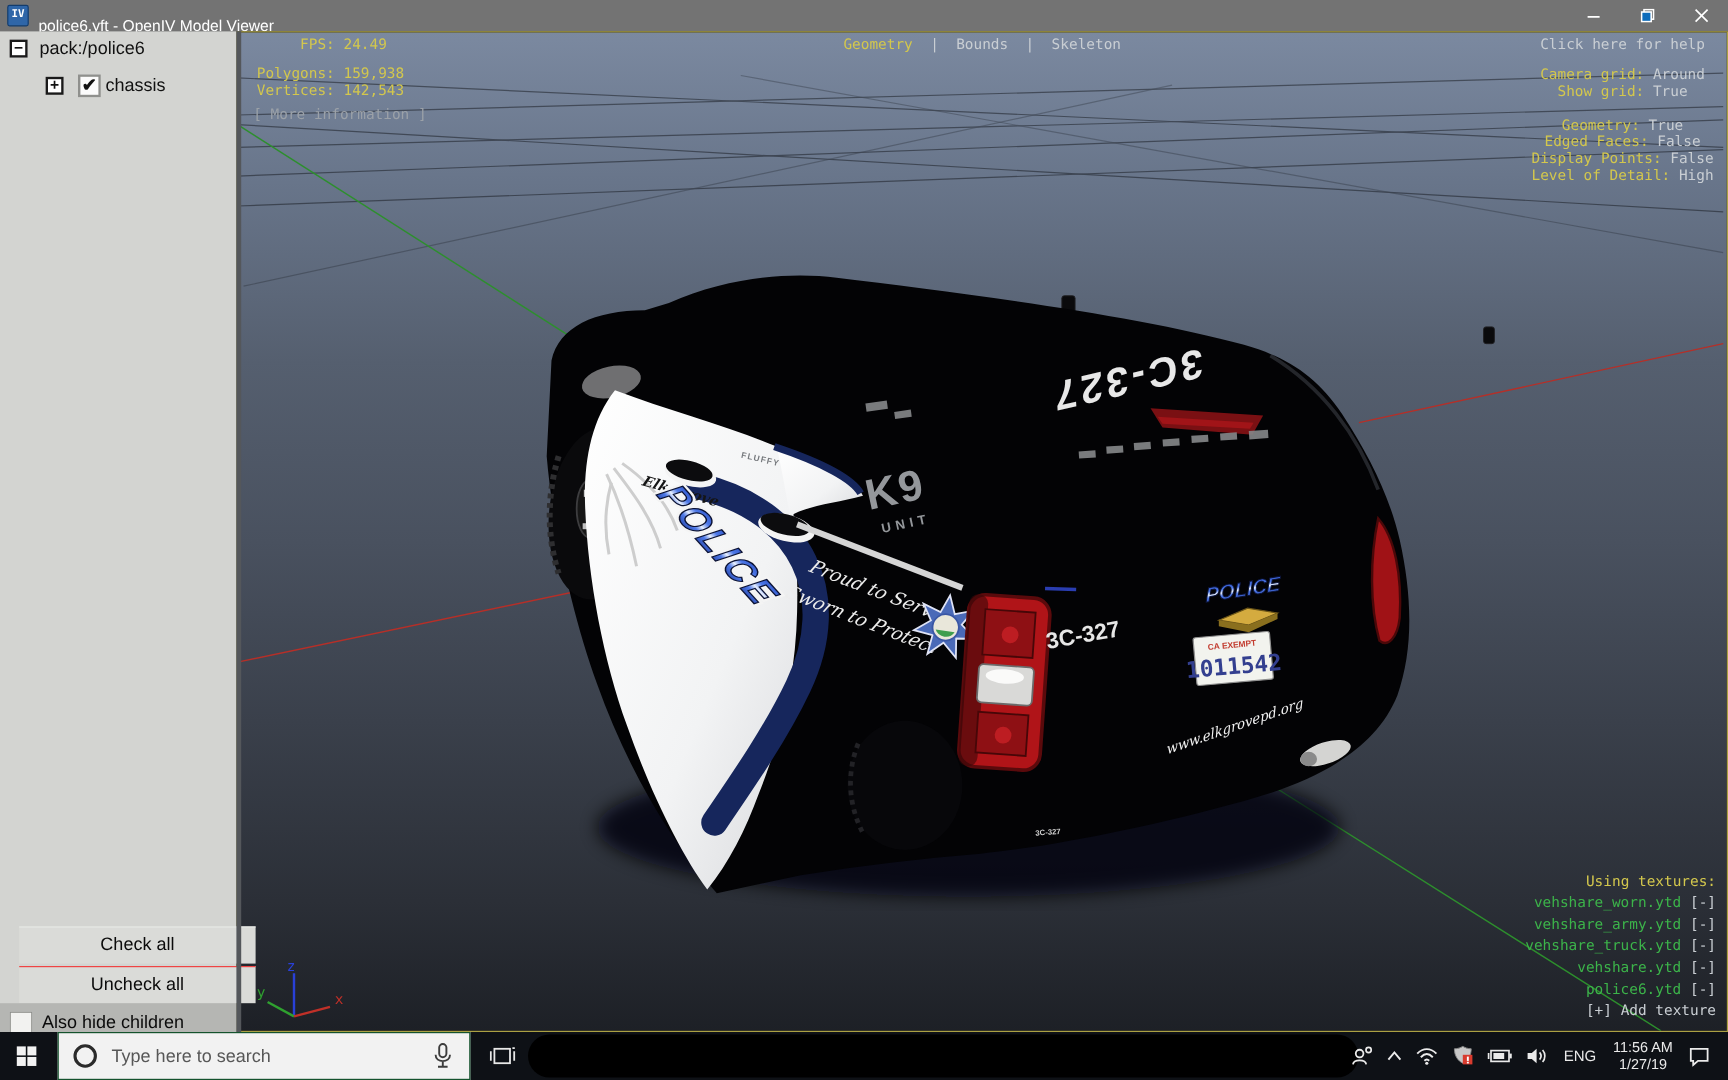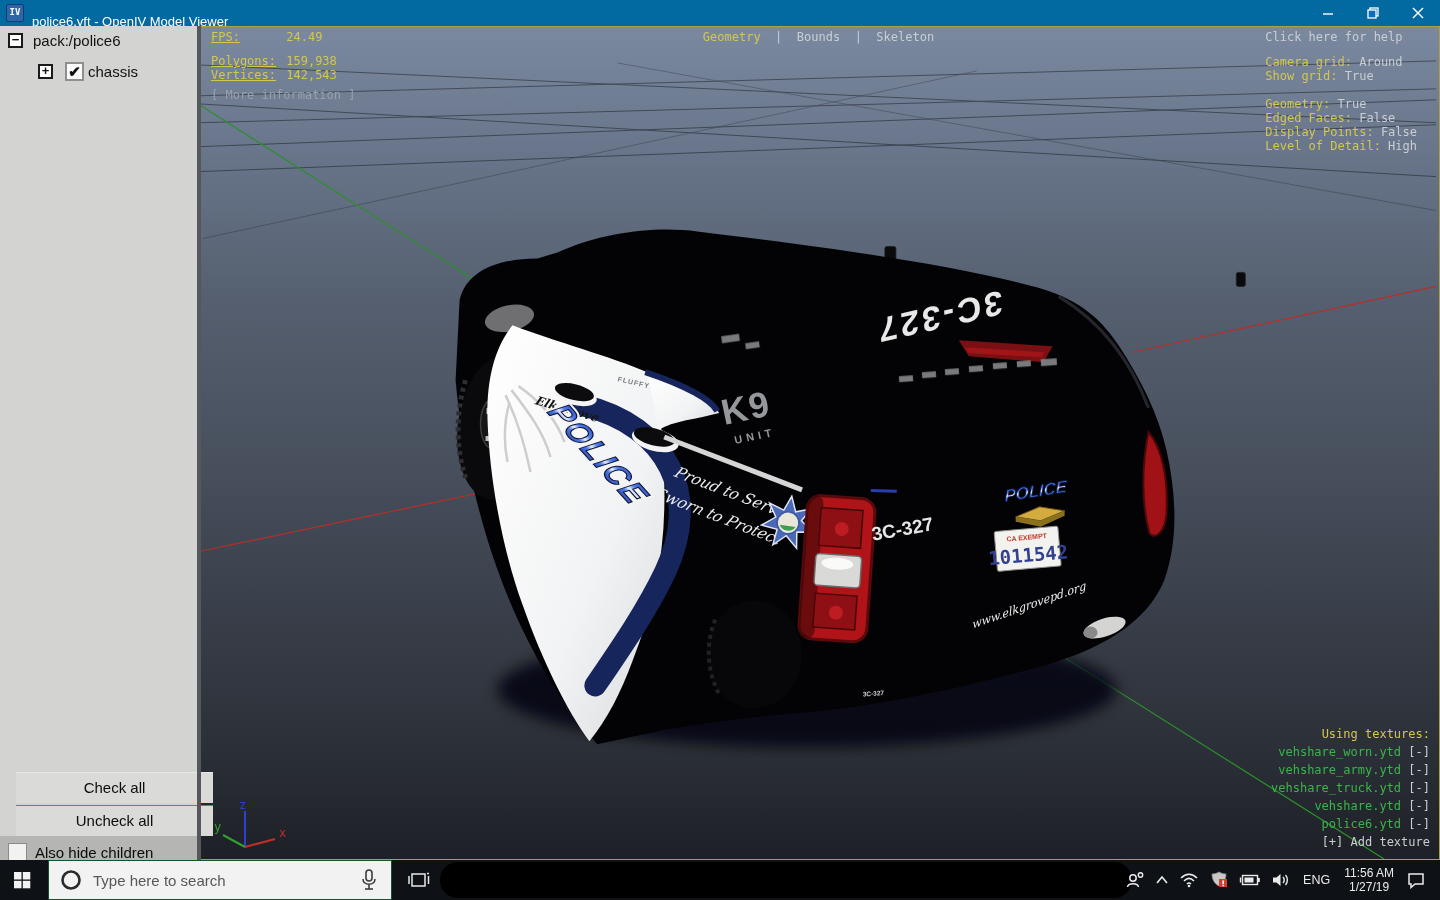--- a/index.html
+++ b/index.html
@@ -1,20 +1,20 @@
 <!DOCTYPE html>
 <html><head>
 <meta charset="utf-8">
 <style>
   html,body{margin:0;padding:0;}
   body{width:1440px;height:900px;overflow:hidden;position:relative;background:#000;
        font-family:"Liberation Sans",sans-serif;-webkit-font-smoothing:antialiased;}
 
   
-  .titlebar{position:absolute;left:0;top:0;width:1440px;height:26px;background:#0369a1;
+  .titlebar{position:absolute;left:0;top:0;width:1440px;height:26px;background:#737373;
             display:flex;align-items:center;color:#fff;}
   .app-icon{width:16px;height:16px;margin:0 8px 0 6px;background:#2f66a8;border:1px solid #123c6e;
             border-radius:2px;color:#fff;font:bold 9px/14px "DejaVu Sans Mono",monospace;text-align:center;}
   .title-text{font-size:13px;margin-top:16px;}
   .caption-btns{position:absolute;right:0;top:0;height:26px;display:flex;}
   .cap-btn{width:45px;height:26px;display:flex;align-items:center;justify-content:center;}
 
   
   .sidebar{position:absolute;left:0;top:26px;width:197px;height:834px;background:#d3d4d1;z-index:5;}
   .side-strip{position:absolute;left:197px;top:26px;width:4px;height:834px;background:#54575b;z-index:5;}
@@ -39,24 +39,24 @@
   .viewport{position:absolute;left:197px;top:26px;width:1243px;height:834px;box-sizing:border-box;
             border:1px solid #aba043;
             background:linear-gradient(180deg,#7b89a0 0%,#68758a 15%,#555f6f 33%,#49515f 51%,
                         #3a404b 69%,#2b2f37 87%,#1d2026 100%);}
   .scene{position:absolute;left:0;top:0;width:100%;height:100%;}
 
   .mono{font-family:"DejaVu Sans Mono",monospace;font-size:12px;line-height:14px;}
   .yel{color:#d3c74d;} .gry{color:#c9ced3;} .dimgry{color:#9ba1a8;} .grn{color:#3cb44a;}
 
   .vp-stats{position:absolute;left:13px;top:3px;white-space:nowrap;}
-  .stat-label{display:inline-block;width:68px;text-align:left;text-decoration:underline;}
+  .stat-label{display:inline-block;width:68px;text-align:right;}
   .spacer{height:10px;}
   .vp-modes{position:absolute;left:50%;top:3px;transform:translateX(-50%);white-space:nowrap;}
-  .vp-right{position:absolute;right:22px;top:3px;text-align:left;white-space:nowrap;}
+  .vp-right{position:absolute;right:11px;top:3px;text-align:center;white-space:nowrap;}
   .vp-tex{position:absolute;right:9px;bottom:8px;text-align:right;white-space:nowrap;line-height:18px;}
 
   .gizmo{position:absolute;left:10px;top:740px;}
 
   
   .taskbar{position:absolute;left:0;top:860px;width:1440px;height:40px;background:#0e1116;z-index:10;}
   .start{position:absolute;left:10px;top:9px;width:24px;height:22px;display:flex;align-items:center;justify-content:center;}
   .searchbox{position:absolute;left:48px;top:0px;width:344px;height:40px;background:#f2f2f2;
              display:flex;align-items:center;border:1px solid #14532d;box-sizing:border-box;}
   .search-ph{font-size:15px;color:#575757;margin-left:10px;flex:1;}

